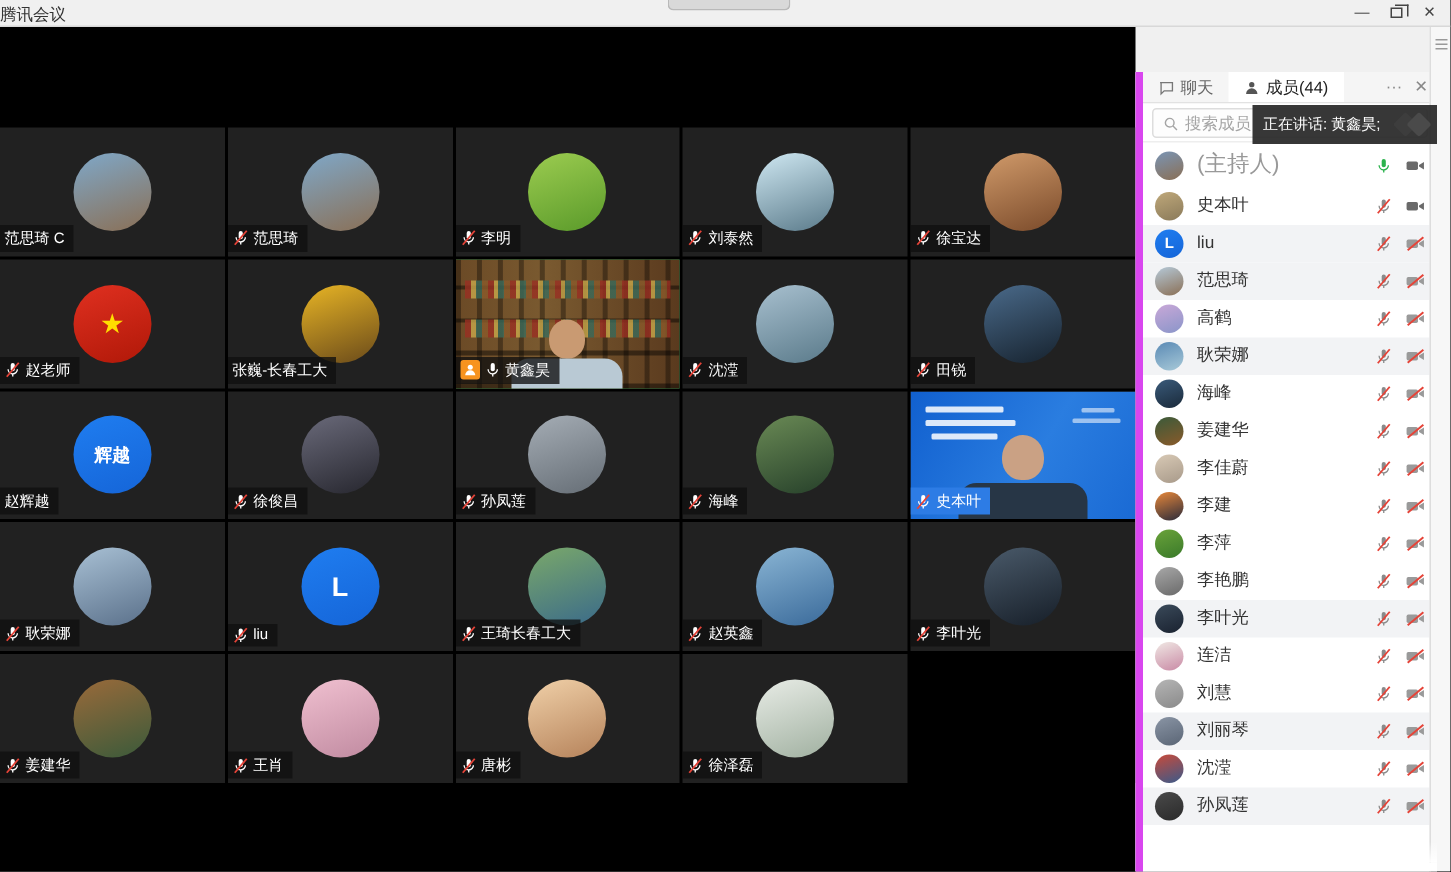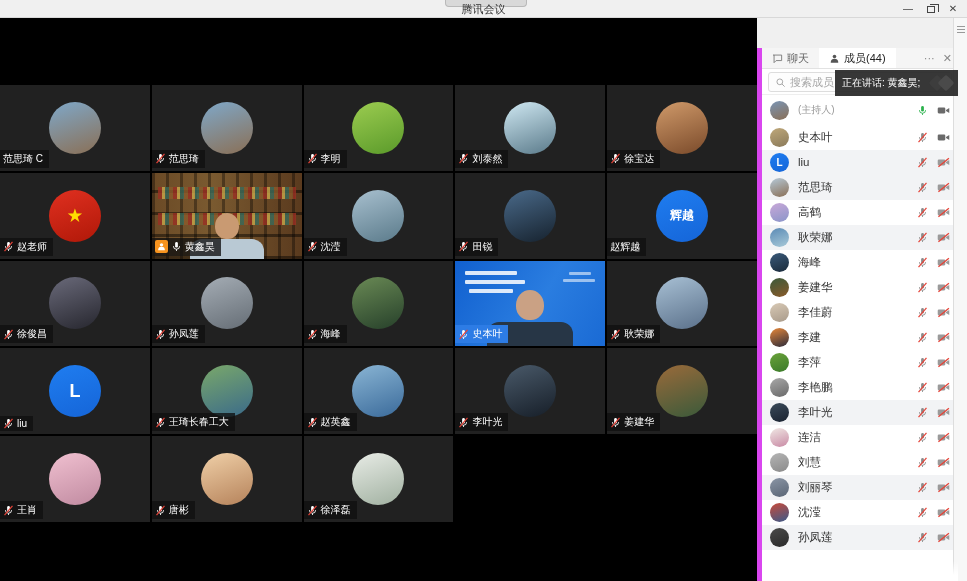--- a/index.html
+++ b/index.html
@@ -1,21 +1,21 @@
 <!DOCTYPE html>
 <html><head>
 <meta charset="utf-8">
 <style>
   * { margin:0; padding:0; box-sizing:border-box; }
   html,body { width:967px; height:581px; overflow:hidden; font-family:"Liberation Sans",sans-serif; background:#000; }
   #app { position:relative; width:967px; height:581px; background:#f0f0f0; }
 
   
   #titlebar { position:absolute; left:0; top:0; width:967px; height:18px; background:#f0f0f0; border-bottom:1px solid #d8d8d8; }
-  #title { position:absolute; left:0; right:0; top:2px; text-align:center; font-size:11px; color:#333; }
+  #title { position:absolute; left:0; right:0; top:2px; text-align:left; font-size:11px; color:#333; }
   #pulltab { position:absolute; left:445px; top:0; width:82px; height:7px; background:#d9d9d9; border:1px solid #b9b9b9; border-top:none; border-radius:0 0 4px 4px; }
   .winbtn { position:absolute; top:1px; width:22px; height:16px; text-align:center; font-size:10px; color:#444; line-height:16px; cursor:default; }
   #btn-min { right:48px; } #btn-max { right:25px; } #btn-close { right:3px; }
   #btn-max .restore { display:inline-block; position:relative; width:8px; height:7px; border:1px solid #444; background:#f0f0f0; top:1px; }
   #btn-max .restore:before { content:""; position:absolute; left:2px; top:-3px; width:8px; height:7px; border:1px solid #444; border-bottom:none; border-left:none; }
 
   
   #stage { position:absolute; left:0; top:18px; width:757px; height:563px; background:#000; }
   #grid { position:absolute; left:0; top:67px; width:757px; height:437px; display:grid; grid-template-columns:repeat(5,1fr); grid-template-rows:repeat(5,1fr); gap:2px; background:#000; }
   .tile { position:relative; background:#212121; overflow:hidden; }
@@ -68,21 +68,21 @@
   #toast .logo i.l2 { left:10px; background:#4a4a4a; }
   #toast .logo i.l1 { left:1px; }
 
   #mlist { position:absolute; left:0; top:47px; width:196px; height:498px; overflow:hidden; }
   .mrow { display:flex; align-items:center; height:25px; padding:0 8px; }
   .mrow.hl { background:#f2f3f5; }
   .mrow.first { height:30px; }
   .mavatar { width:19px; height:19px; border-radius:50%; flex:0 0 19px; display:flex; align-items:center; justify-content:center; color:#fff; font-size:10px; font-weight:bold; }
   .minfo { margin-left:9px; display:flex; flex-direction:column; line-height:1.15; overflow:hidden; }
   .mname { font-size:11.5px; color:#333; white-space:nowrap; }
-  .msub { font-size:10px; color:#999; }
+  .msub { font-size:15px; color:#999; }
   .nameblur { width:46px; height:7px; background:#bfbfbf; border-radius:2px; filter:blur(1px); margin:2px 0; }
   .micons { margin-left:auto; display:flex; align-items:center; gap:9px; }
 
   #panelfoot { position:absolute; left:0; bottom:0; width:196px; height:36px; background:#fff; z-index:4; }
   #panelfoot:before { content:""; position:absolute; left:0; top:-14px; width:100%; height:14px; background:linear-gradient(rgba(255,255,255,0),#fff); }
   #rename { position:absolute; left:50%; top:11px; transform:translateX(-50%); background:#fff; border:1px solid #c9c9c9; border-radius:2px; font-size:11px; color:#333; padding:2px 14px; font-family:inherit; }
 
   #rail { position:absolute; left:953px; top:18px; width:14px; height:563px; background:#f7f7f7; border-left:1px solid #ddd; }
   #rail .ham { position:absolute; left:3px; top:6px; width:8px; height:8px; color:#888; }
   #rail .ham b, #rail .ham:before, #rail .ham:after { content:""; display:block; height:1.5px; background:#999; margin:1.5px 0; }
@@ -179,20 +179,27 @@
 
       <span class="micwrap">
               <svg width="11" height="11" viewBox="0 0 16 16">
      <rect x="6" y="1.5" width="4" height="8" rx="2" fill="#fff"></rect>
      <path d="M3.5 7.5a4.5 4.5 0 0 0 9 0" fill="none" stroke="#fff" stroke-width="1.3"></path>
      <line x1="8" y1="12" x2="8" y2="14.5" stroke="#fff" stroke-width="1.3"></line>
      <line x1="2.2" y1="14.8" x2="13.8" y2="1.2" stroke="#e54338" stroke-width="1.8"></line>
    </svg>
             </span>
       <span class="tname">赵老师</span>
+    </div>
+  </div>
+        <div class="tile">
+    <div class="avatar" style="background: linear-gradient(160deg, rgb(232, 181, 37), rgb(106, 74, 26));"></div>
+    <div class="label">
+
+      <span class="tname">张巍-长春工大</span>
     </div>
   </div>
         <div class="tile speaking">
           <div class="scene-books">
          <div class="shelves"></div>
          <div class="bookrow" style="left:6px;right:6px;top:14px;"></div>
          <div class="bookrow" style="left:6px;right:6px;top:40px;"></div>
          <div class="scene-person">
               <div class="head"></div>
               <div class="torso"></div>

